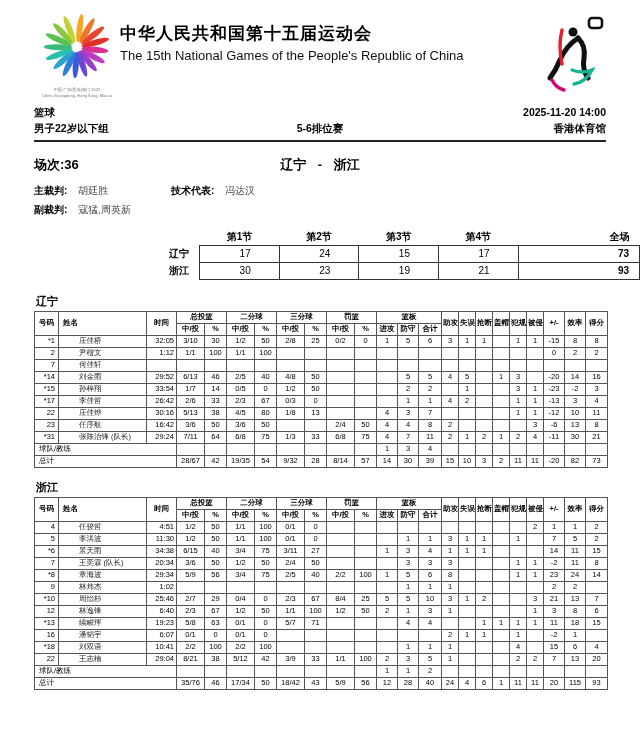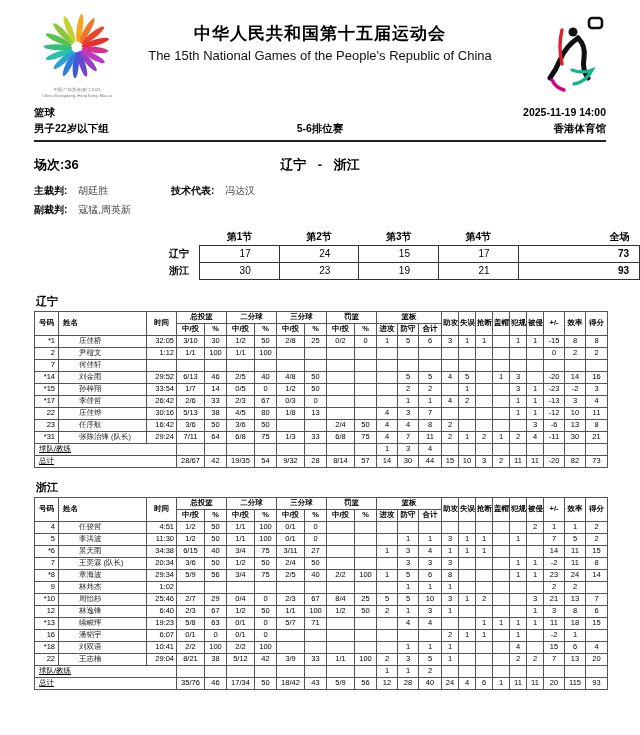--- a/index.html
+++ b/index.html
@@ -3,21 +3,21 @@
 <meta charset="utf-8">
 <style>
   html,body{margin:0;padding:0;background:#fff;}
   body{width:640px;height:735px;font-family:"Liberation Sans","DejaVu Sans",sans-serif;color:#000;position:relative;overflow:hidden;}
   .page{position:relative;width:640px;height:735px;}
 
   
   .hdr{position:relative;height:100px;}
   .logo-left{position:absolute;left:36px;top:10px;width:82px;text-align:center;}
   .logo-caption{font-size:4.5px;color:#777;line-height:1.3;margin-top:1px;white-space:nowrap;transform:scale(.9);transform-origin:center;}
-  .title-block{position:absolute;left:120px;right:120px;top:22px;text-align:center;}
+  .title-block{position:absolute;left:120px;right:120px;top:22px;}
   .title-cn{font-size:17px;font-weight:bold;letter-spacing:1px;}
   .title-en{font-size:13px;margin-top:3px;color:#111;}
   .report-title{font-size:15px;font-weight:bold;letter-spacing:6px;margin-top:14px;}
   .logo-right{position:absolute;right:28px;top:12px;width:86px;height:86px;}
 
   
   .meta{margin:4px 34px 0 34px;}
   .meta-row{display:flex;justify-content:space-between;font-weight:bold;font-size:10.5px;line-height:1.55;}
   .meta-row .c{text-align:center;flex:1;}
   .meta-row .l{width:170px;text-align:left;}
@@ -46,21 +46,21 @@
   
   .team-label{font-size:11px;font-weight:bold;margin:14px 0 2px 36px;}
   .team-label.second{margin-top:12px;}
   table.st{border-collapse:collapse;table-layout:fixed;width:573px;margin-left:34px;}
   table.st th,table.st td{border:1px solid #555;font-size:7.5px;padding:0 1px;height:11px;line-height:1.15;text-align:center;overflow:hidden;white-space:nowrap;}
   table.st th{font-weight:bold;font-size:7.5px;}
   table.st th.nm{text-align:left;padding-left:4px;}
   table.st td.no{text-align:right;padding-right:3px;}
   table.st td.nm{text-align:left;padding-left:20px;color:#222;}
   table.st td.tm{text-align:right;padding-right:2px;}
-  table.st td.lab{text-align:left;padding-left:4px;text-decoration:underline;}
+  table.st td.lab{text-align:left;padding-left:4px;}
 </style>
 </head>
 <body>
 <div class="page">
 
   <div class="hdr">
     <div class="logo-left">
       <svg width="76" height="72" viewBox="-40 -40 80 76">
         <g>
           <ellipse rx="3.2" ry="15" cy="-21" fill="#f5a623" transform="rotate(8)"></ellipse>
@@ -99,21 +99,21 @@
       <path d="M52 26 Q60 34 58 46 Q56 58 62 66" fill="none" stroke="#111" stroke-width="5" stroke-linecap="round"></path>
       <path d="M36 18 Q32 34 36 52" fill="none" stroke="#e21f2f" stroke-width="3.4" stroke-linecap="round"></path>
       <path d="M46 58 Q56 62 66 58 Q60 70 48 72" fill="none" stroke="#17b58f" stroke-width="3.4" stroke-linecap="round"></path>
       <path d="M26 68 Q30 76 38 78" fill="none" stroke="#d5007f" stroke-width="3.4" stroke-linecap="round"></path>
     </svg>
   </div>
 
   <div class="meta">
     <div class="meta-row">
       <span class="l">篮球</span>
-      <span class="r">2025-11-19 14:00</span>
+      <span class="r">2025-11-20 14:00</span>
     </div>
     <div class="meta-row">
       <span class="l">男子22岁以下组</span>
       <span class="c">5-6排位赛</span>
       <span class="r">香港体育馆</span>
     </div>
     <div class="rule"></div>
 
     <div class="matchline">
       <span class="game-no">场次:36</span>
@@ -479,21 +479,21 @@
           <td>28/67</td>
           <td>42</td>
           <td>19/35</td>
           <td>54</td>
           <td>9/32</td>
           <td>28</td>
           <td>8/14</td>
           <td>57</td>
           <td>14</td>
           <td>30</td>
-          <td>44</td>
+          <td>39</td>
           <td>15</td>
           <td>10</td>
           <td>3</td>
           <td>2</td>
           <td>11</td>
           <td>11</td>
           <td>-20</td>
           <td>82</td>
           <td>73</td>
         </tr>

